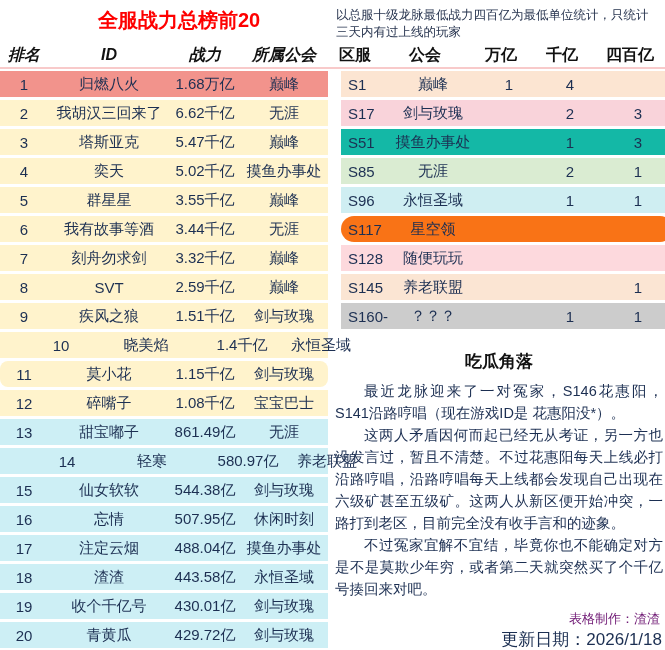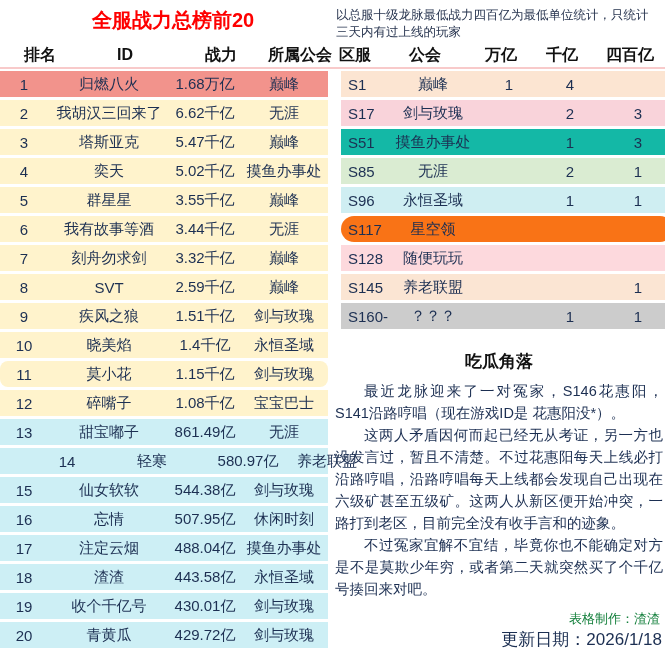--- a/index.html
+++ b/index.html
@@ -3,32 +3,32 @@
 <meta charset="utf-8">
 <style>
   html,body{margin:0;padding:0;}
   body{
     width:665px;height:650px;position:relative;overflow:hidden;
     background:#ffffff;
     font-family:"Liberation Sans","DejaVu Sans",sans-serif;
     color:#1c2f52;
   }
   .title{
-    position:absolute;left:8px;top:7px;width:330px;
+    position:absolute;left:14px;top:7px;width:330px;
     text-align:center;font-size:20px;font-weight:bold;color:#fe0000;
   }
   .note{
     position:absolute;left:336px;top:7px;width:324px;
     font-size:12.5px;line-height:17px;color:#27344f;
   }
   .hdr{
     position:absolute;top:44px;display:grid;align-items:center;
     font-size:16px;font-weight:bold;color:#111111;text-align:center;height:22px;
   }
-  .hdr-left{left:16px;width:328px;grid-template-columns:48px 122px 70px 88px;}
+  .hdr-left{left:0;width:328px;grid-template-columns:48px 122px 70px 88px;font-style:italic;}
   .hdr-right{left:333px;width:332px;grid-template-columns:44px 96px 56px 66px 70px;}
   .divider{
     position:absolute;left:0;top:67px;width:665px;height:2px;background:#f8caca;
   }
   .rows{position:absolute;top:71px;}
   .rows-left{left:0;width:328px;}
   .rows-right{left:333px;width:332px;margin-left:8px;}
   .lrow,.rrow{
     display:grid;align-items:center;height:26px;margin-bottom:3px;
     font-size:15px;text-align:center;
@@ -40,21 +40,21 @@
     position:absolute;left:335px;top:350px;width:328px;
   }
   .gossip-title{
     text-align:center;font-size:17px;font-weight:bold;color:#111111;margin:0 0 7px 0;
   }
   .gossip p{
     margin:0;font-size:14.5px;line-height:22px;text-indent:2em;
     text-align:justify;color:#1c2f52;
   }
   .footer-maker{
-    position:absolute;right:5px;top:610px;font-size:13px;color:#15803d;text-align:center;
+    position:absolute;right:5px;top:610px;font-size:13px;color:#701a75;text-align:center;
   }
   .footer-update{
     position:absolute;right:3px;top:628px;font-size:17px;color:#1c2f52;
   }
 </style>
 </head>
 <body>
 
 <div class="title">全服战力总榜前20</div>
 <div class="note">以总服十级龙脉最低战力四百亿为最低单位统计，只统计三天内有过上线的玩家</div>
@@ -122,21 +122,21 @@
       <div>SVT</div>
       <div>2.59千亿</div>
       <div>巅峰</div>
     </div>
     <div class="lrow" style="background: rgb(255, 243, 204);">
       <div>9</div>
       <div>疾风之狼</div>
       <div>1.51千亿</div>
       <div>剑与玫瑰</div>
     </div>
-    <div class="lrow" style="background: rgb(255, 243, 204);">
+    <div class="lrow" style="background: rgb(255, 243, 204); padding-left: 37px;">
       <div>10</div>
       <div>晓美焰</div>
       <div>1.4千亿</div>
       <div>永恒圣域</div>
     </div>
     <div class="lrow" style="background: rgb(255, 243, 204); border-radius: 8px;">
       <div>11</div>
       <div>莫小花</div>
       <div>1.15千亿</div>
       <div>剑与玫瑰</div>

